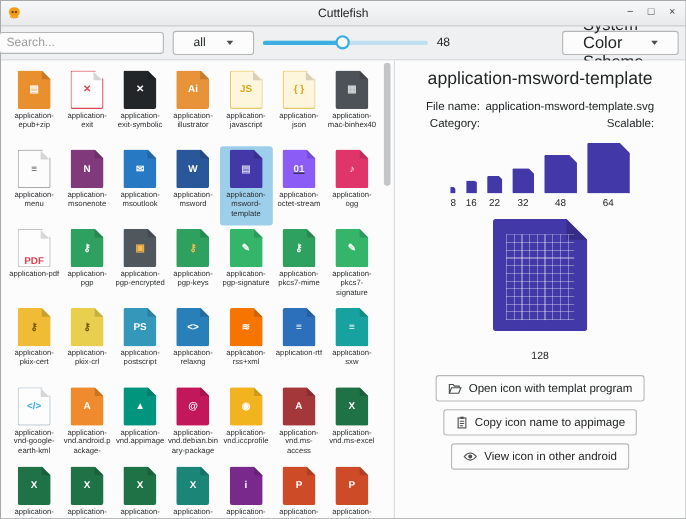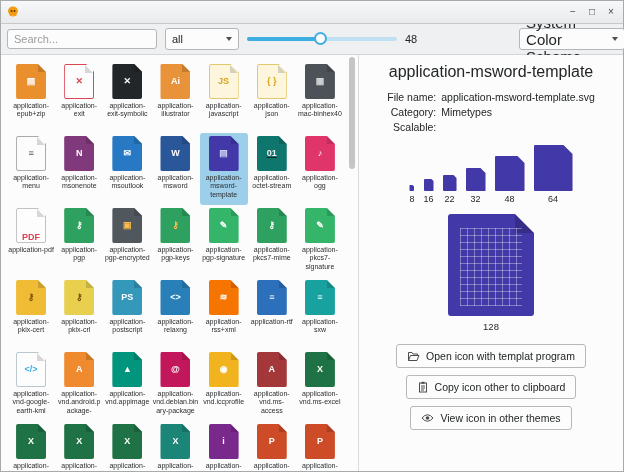--- a/index.html
+++ b/index.html
@@ -13,26 +13,26 @@
   
   .titlebar { height:22px; flex:none; position:relative; display:flex; align-items:center;
     background:linear-gradient(#f7f8f9,#e9eaeb); border-bottom:1px solid #c6c8ca; }
   .app-icon { margin-left:5px; z-index:1; display:flex; }
   .title { position:absolute; left:0; right:0; text-align:center; font-size:11px; color:#232627; }
   .controls { margin-left:auto; margin-right:4px; z-index:1; display:flex; gap:3px; }
   .wbtn { width:16px; height:16px; line-height:15px; text-align:center; font-size:10px; color:#43464a; cursor:default; }
 
   
   .toolbar { height:30px; flex:none; display:flex; align-items:center; gap:8px; padding:0 6px;
-    background:#eff0f1; border-bottom:1px solid #d4d5d6; }
+    background:#eff0f1; border-bottom:1px solid #d4d5d6;justify-content:flex-end; }
   .search { width:150px; height:20px; box-sizing:border-box; border:1px solid #b4b6b8; border-radius:3px;
     background:#fcfcfc; padding:0 6px; font-family:"Liberation Sans",sans-serif; font-size:11px; color:#232627; outline:none; }
   .search::placeholder { color:#9b9c9e; }
   .combo { height:22px; min-width:74px; box-sizing:border-box; background:#fcfcfc; border:1px solid #b4b6b8;
-    border-radius:3px; display:flex; align-items:center; gap:6px; padding:0 6px; font-size:11px; }
+    border-radius:3px; display:flex; align-items:center; gap:6px; padding:0 18px; font-size:11px; }
   .combo .chev { margin-left:auto; width:0; height:0; border-left:3.5px solid transparent; border-right:3.5px solid transparent; border-top:4px solid #4d4d4d; }
   .combo.cs { min-width:106px; font-size:15px; }
   .slider { position:relative; width:150px; height:22px; flex:none; }
   .slider .track { position:absolute; top:9px; left:0; right:0; height:4px; border-radius:2px; background:#bfe0f2; }
   .slider .fill { position:absolute; top:9px; left:0; width:49%; height:4px; border-radius:2px; background:#3daee2; }
   .slider .handle { position:absolute; top:4px; left:calc(49% - 7px); width:13px; height:13px; border-radius:50%;
     background:#fcfcfc; border:2px solid #3daee2; box-sizing:border-box; }
   .sliderval { font-size:11px; }
   .cslabel { font-size:13px; margin-left:2px; white-space:nowrap;margin-top:44px; }
 
@@ -66,41 +66,42 @@
   .mini { border-radius:1px; }
   .szlabel { font-size:9px; }
   .bigwrap { display:flex; flex-direction:column; align-items:center; margin-bottom:12px; }
   .big-icon { position:relative; width:86px; height:102px; border-radius:3px;
     clip-path:polygon(0 0, calc(100% - 19px) 0, 100% 19px, 100% 100%, 0 100%); }
   .big-icon .fold { position:absolute; top:0; right:0; width:0; height:0;
     border-bottom:19px solid rgba(0,0,0,.18); border-right:19px solid transparent; }
   .big-icon .pattern { position:absolute; left:12px; right:12px; top:14px; bottom:10px;
     background-image:repeating-linear-gradient(0deg, rgba(255,255,255,.35) 0 1px, transparent 1px 7px),
                      repeating-linear-gradient(90deg, rgba(255,255,255,.35) 0 1px, transparent 1px 7px); }
-  .bigsize { font-size:9.5px; margin-top:5px; }
+  .bigsize { font-size:9.5px; margin-top:17px; }
   .btncol { display:flex; flex-direction:column; align-items:center; gap:7px; }
   .btn { display:flex; align-items:center; gap:6px; height:24px; padding:0 10px; cursor:default;
     background:#fcfcfc; border:1px solid #b6b8ba; border-radius:3px;
     font-family:"Liberation Sans",sans-serif; font-size:10.5px; color:#232627; }
   .btn .bicon { display:flex; }
 </style>
 </head>
 <body>
 
 <div class="window">
 
   <div class="titlebar">
     <span class="app-icon">
       <svg width="14" height="14" viewBox="0 0 14 14">
         <ellipse cx="7" cy="6" rx="5" ry="4.5" fill="#f39c12"></ellipse>
         <circle cx="5.5" cy="6" r="1" fill="#5d3a00"></circle>
         <circle cx="8.5" cy="6" r="1" fill="#5d3a00"></circle>
         <path d="M3.5 9.5 Q4.5 12 5.2 10 Q6 12.6 7 10.3 Q8 12.6 8.8 10 Q9.5 12 10.5 9.5" stroke="#f39c12" stroke-width="1" fill="none"></path>
       </svg>
     </span>
+    <span class="title">Cuttlefish</span>
     <span class="controls">
       <span class="wbtn">−</span>
       <span class="wbtn">□</span>
       <span class="wbtn">×</span>
     </span>
   </div>
 
   <div class="toolbar">
     <input class="search" placeholder="Search..." style="">
     <div class="combo">
@@ -201,21 +202,21 @@
             <div class="lbl">application-msword</div>
           </div>
           <div class="cell selected">
             <div class="ficon" style="background: rgb(67, 56, 168);">
               <span class="fold"></span>
               <span class="glyph" style="color: rgb(201, 205, 243);">▤</span>
             </div>
             <div class="lbl">application-msword-template</div>
           </div>
           <div class="cell">
-            <div class="ficon" style="background: #0f766e; text-decoration: underline;">
+            <div class="ficon" style="background: #8b5cf6; text-decoration: underline;">
               <span class="fold"></span>
               <span class="glyph" style="color: rgb(236, 239, 241);">01</span>
             </div>
             <div class="lbl">application-octet-stream</div>
           </div>
           <div class="cell">
             <div class="ficon" style="background: rgb(224, 53, 107);">
               <span class="fold"></span>
               <span class="glyph" style="color: rgb(255, 255, 255);">♪</span>
             </div>
@@ -422,21 +423,20 @@
         <div class="thumb"></div>
       </div>
     </div>
 
     <div class="detail-panel">
       <h1>application-msword-template</h1>
       <div id="fields" class="fields">
           <span class="fl">File name:</span>
           <span class="fv">application-msword-template.svg</span>
           <span class="fl">Category:</span>
-          <span class="fv">Mimetypes</span>
           <span class="fl">Scalable:</span>
         </div>
       <div id="sizes" class="sizes">
           <div class="szcol">
             <div class="mini" style="width: 5px; height: 6px; background: rgb(67, 56, 168); clip-path: polygon(0px 0px, calc(100% - 2px) 0px, 100% 2px, 100% 100%, 0px 100%);"></div>
             <div class="szlabel">8</div>
           </div>
           <div class="szcol">
             <div class="mini" style="width: 10px; height: 12px; background: rgb(67, 56, 168); clip-path: polygon(0px 0px, calc(100% - 2px) 0px, 100% 2px, 100% 100%, 0px 100%);"></div>
             <div class="szlabel">16</div>
@@ -476,28 +476,28 @@
             <span>Open icon with templat program</span>
           </button>
           <button type="button" class="btn">
             <span class="bicon">
               <svg width="12" height="12" viewBox="0 0 12 12">
                 <rect x="2.5" y="2" width="7" height="9" fill="none" stroke="#4a4c4e"></rect>
                 <rect x="4.5" y="0.8" width="3" height="2" fill="#4a4c4e"></rect>
                 <path d="M4 5 h4 M4 7 h4 M4 9 h3" stroke="#4a4c4e"></path>
               </svg>
             </span>
-            <span>Copy icon other to clipboard</span>
+            <span>Copy icon name to appimage</span>
           </button>
           <button type="button" class="btn">
             <span class="bicon">
               <svg width="13" height="10" viewBox="0 0 13 10">
                 <path d="M1 5 Q6.5 -1.5 12 5 Q6.5 11.5 1 5 Z" fill="none" stroke="#4a4c4e"></path>
                 <circle cx="6.5" cy="5" r="1.8" fill="#4a4c4e"></circle>
               </svg>
             </span>
-            <span>View icon in other themes</span>
+            <span>View icon in other android</span>
           </button>
         </div>
     </div>
   </div>
 
 </div>
 
 </body></html>

